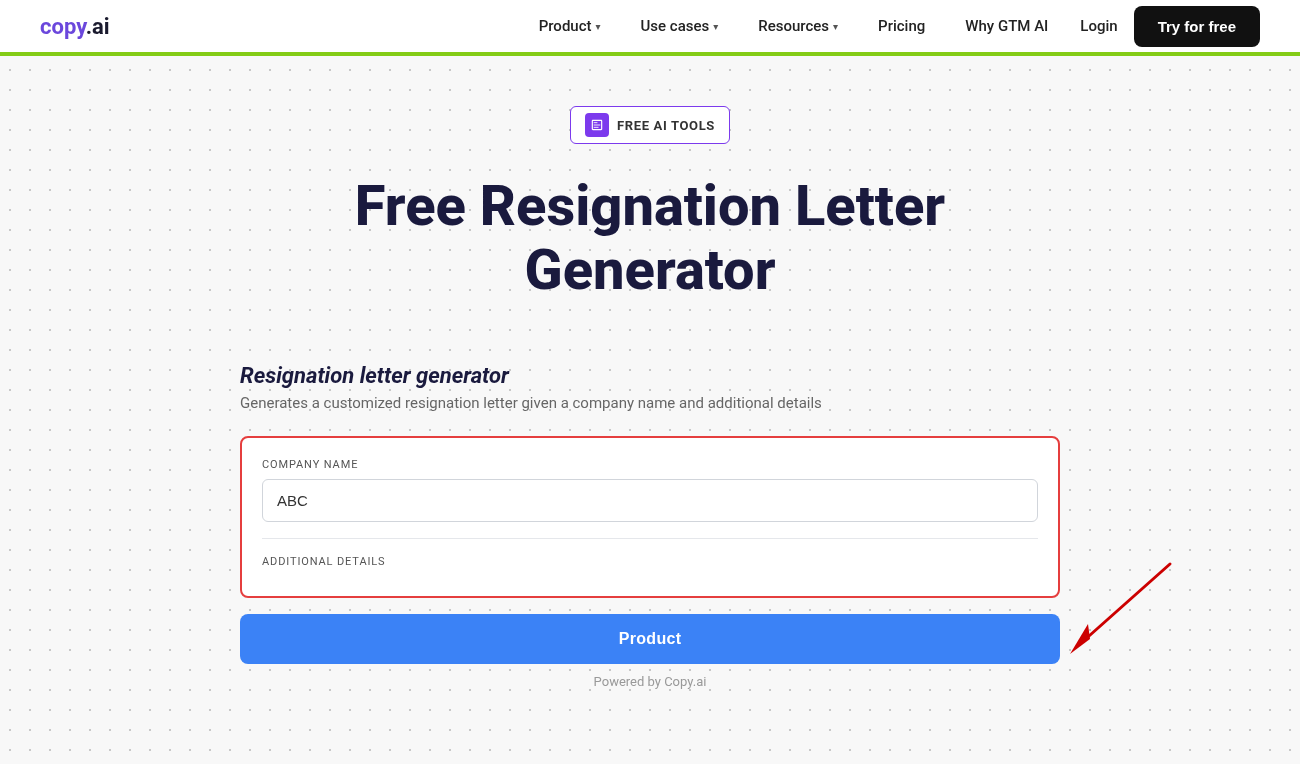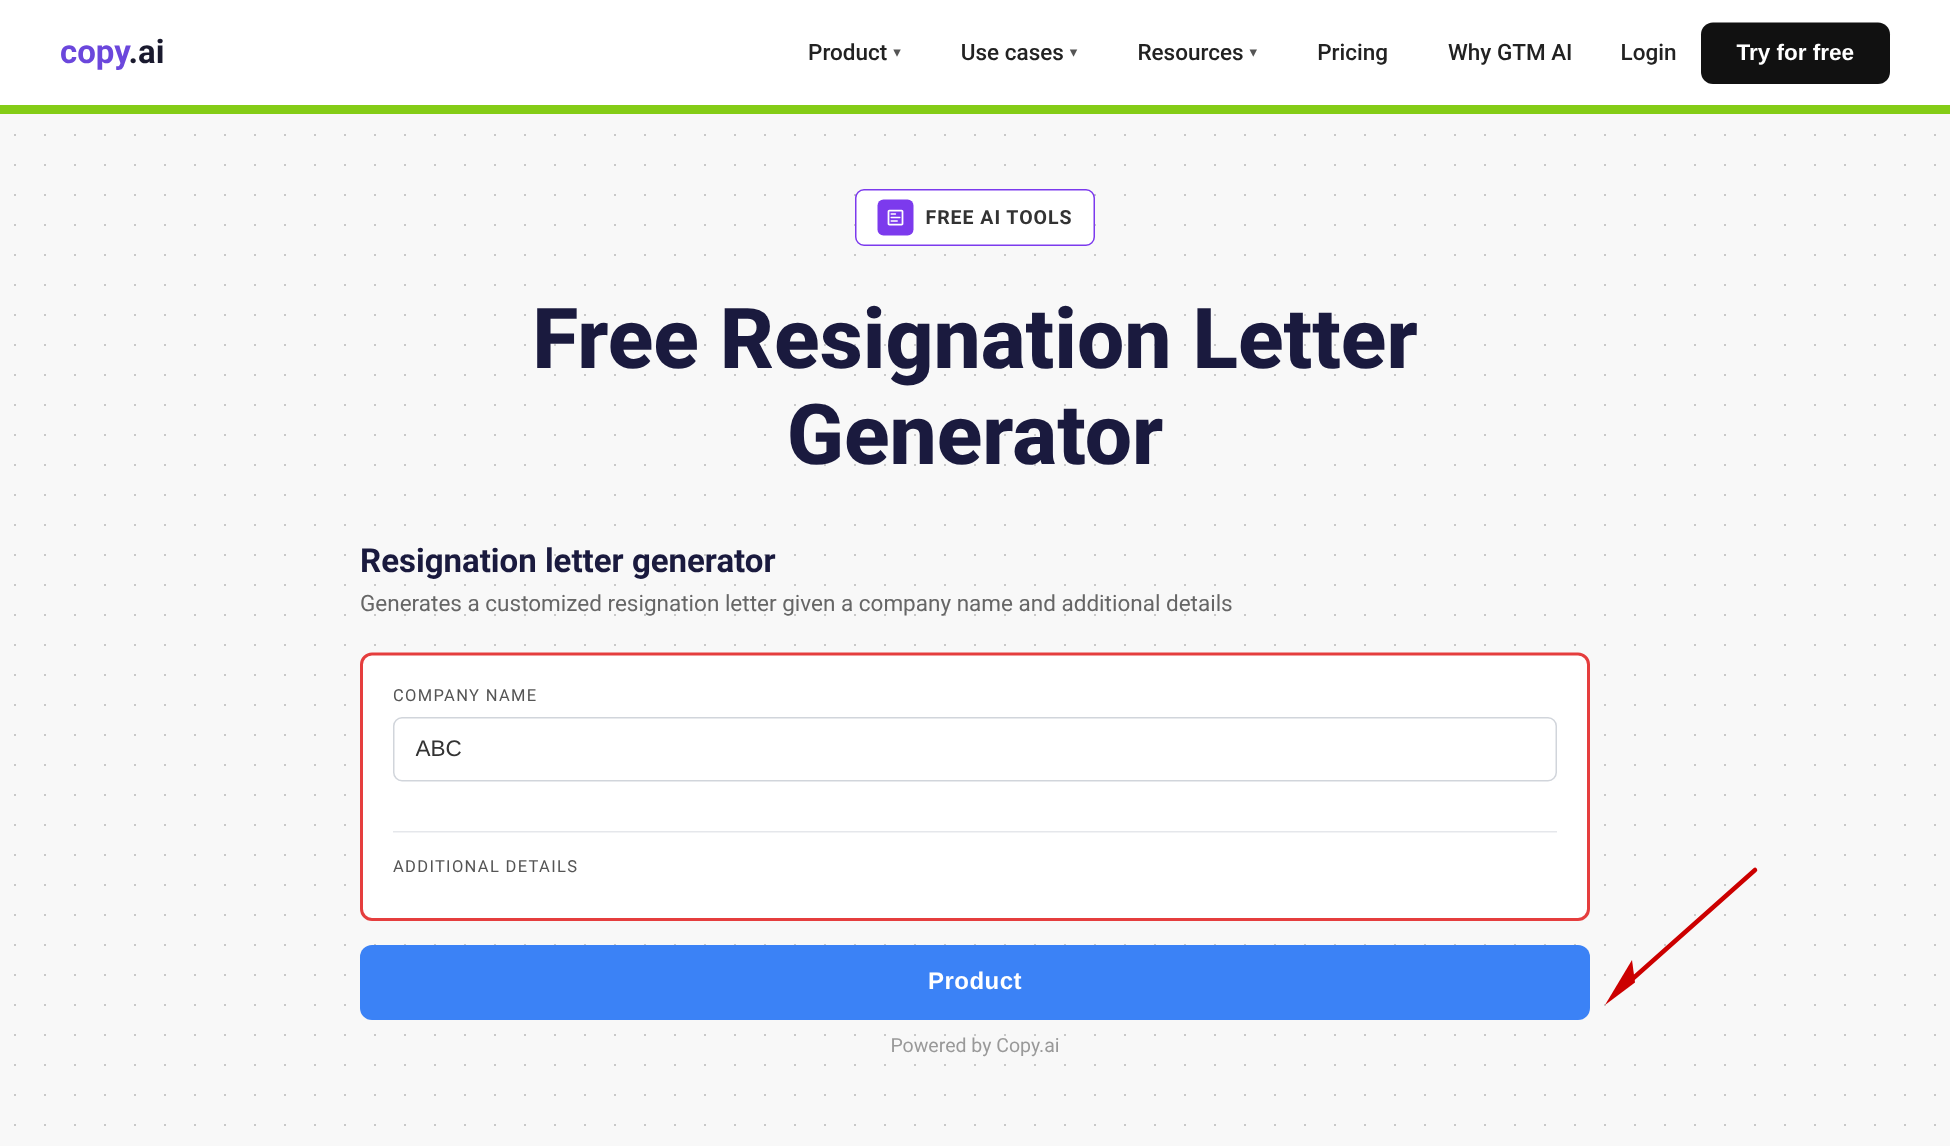--- a/index.html
+++ b/index.html
@@ -8,25 +8,25 @@
       background-color: #f8f8f8;
       background-image: radial-gradient(circle, #c8c8c8 1px, transparent 1px);
       background-size: 20px 20px;
       min-height: 764px;
       width: 1300px;
     }
 
     
     .navbar {
       background: #fff;
-      border-bottom: 6px solid #84cc16;
+      border-bottom: 4px solid #84cc16;
       display: flex;
       align-items: center;
       padding: 0 40px;
-      height: 76px;
+      height: 56px;
       position: relative;
       z-index: 10;
     }
     .logo {
       font-size: 22px;
       font-weight: 700;
       color: #1a1a2e;
       margin-right: 60px;
       text-decoration: none;
     }
@@ -113,34 +113,35 @@
     }
 
     
     .page-title {
       font-size: 56px;
       font-weight: 800;
       color: #1a1a3e;
       text-align: center;
       line-height: 1.15;
       max-width: 820px;
-      margin-bottom: 39px;
+      margin-bottom: 60px;
     }
 
     
     .form-card {
       background: transparent;
       width: 100%;
       max-width: 820px;
     }
     .form-section-title {
       font-size: 22px;
       font-weight: 700;
       color: #1a1a3e;
       margin-bottom: 6px;
+      font-style: italic;
     }
     .form-section-desc {
       font-size: 15px;
       color: #666;
       margin-bottom: 24px;
     }
 
     
     .input-group-box {
       border: 2px solid #e53e3e;
@@ -158,21 +159,21 @@
     }
     .text-input {
       width: 100%;
       border: 1px solid #d1d5db;
       border-radius: 6px;
       padding: 12px 14px;
       font-size: 15px;
       color: #333;
       outline: none;
       background: #fff;
-      margin-bottom: 17px;
+      margin-bottom: 0;
     }
     .text-input:last-child {
       margin-bottom: 0;
     }
     .field-separator {
       border: none;
       border-top: 1px solid #e5e7eb;
       margin: 16px 0;
     }
 

